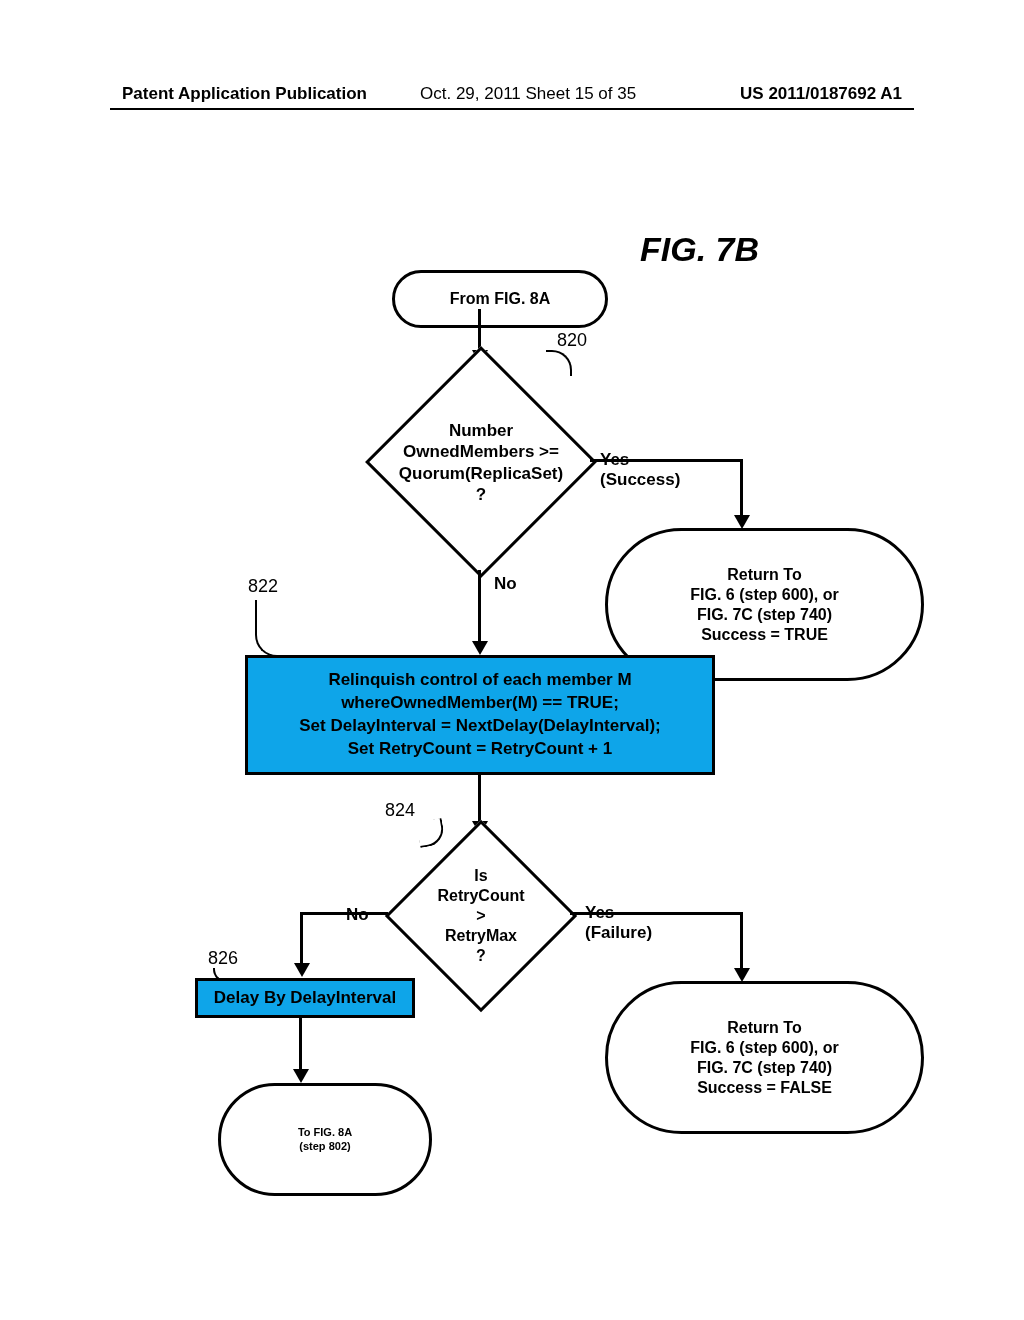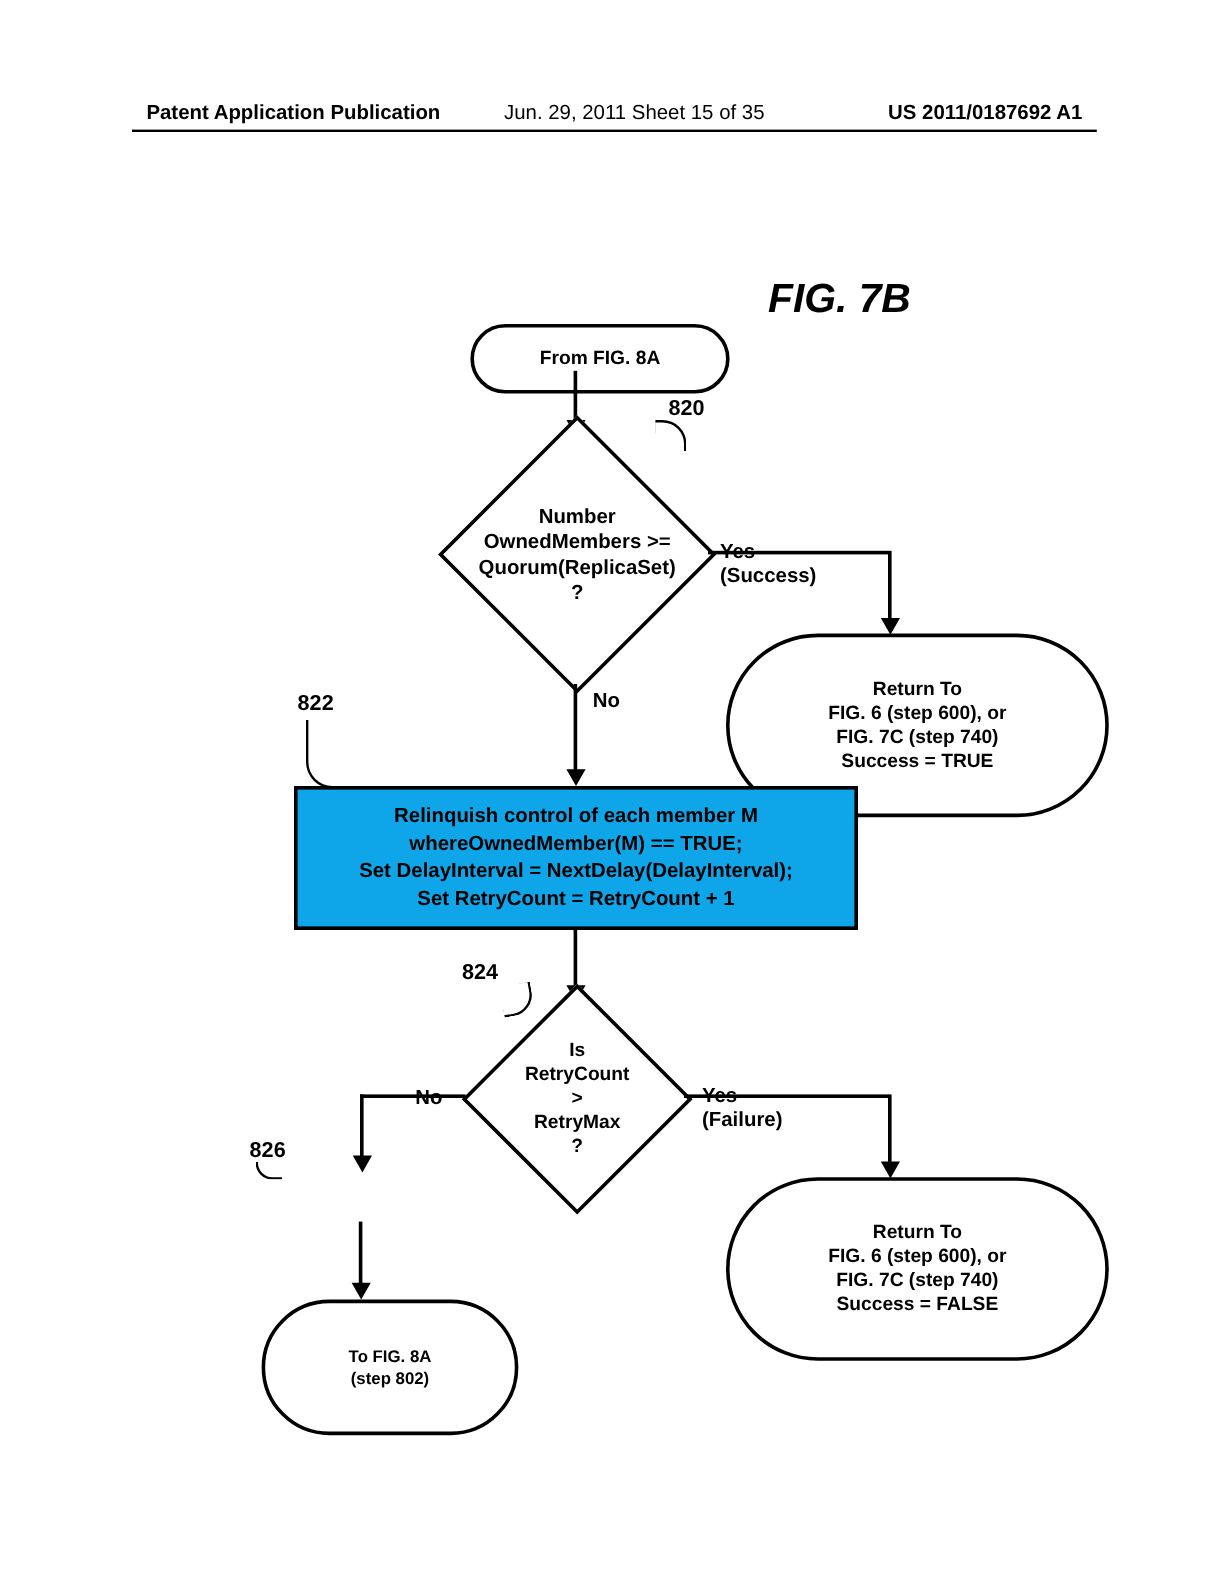--- a/index.html
+++ b/index.html
@@ -97,21 +97,21 @@
     padding: 10px;
     box-sizing: border-box;
   }
   .label {
     position: absolute;
     font-weight: bold;
     font-size: 17px;
   }
   .ref-label {
     position: absolute;
-    font-weight: bold;
+    font-weight: normal;
     font-size: 18px;
   }
   .arrow {
     position: absolute;
     background: #000;
   }
   .arrow.v { width: 3px; }
   .arrow.h { height: 3px; }
   .arrowhead-down {
     position: absolute;
@@ -130,21 +130,21 @@
     height: 24px;
   }
 </style>
 </head>
 <body>
 
 <div class="page">
 
   <div class="header">
     <span class="left">Patent Application Publication</span>
-    <span class="mid">Jun. 29, 2011  Sheet 15 of 35</span>
+    <span class="mid">Oct. 29, 2011  Sheet 15 of 35</span>
     <span class="right">US 2011/0187692 A1</span>
   </div>
   <div class="hline"></div>
 
   <div class="fig-title">FIG. 7B</div>
 
   <div class="terminal small" style="top:270px; left:392px; width:170px; height:36px;">From FIG. 8A</div>
 
   <div class="arrow v" style="top:309px; left:478px; height:45px;"></div>
   <div class="arrowhead-down" style="top:350px; left:471.5px;"></div>
@@ -208,20 +208,21 @@
 Success = FALSE</div>
 
   <div class="arrow h" style="top:912px; left:300px; width:88px;"></div>
   <div class="arrow v" style="top:912px; left:300px; height:55px;"></div>
   <div class="arrowhead-down" style="top:963px; left:293.5px;"></div>
   <div class="label" style="top:905px; left:346px;">No</div>
 
   <div class="ref-label" style="top:948px; left:208px;">826</div>
   <div style="position:absolute; top:968px; left:213px; width:20px; height:13px; border-left:2px solid #000; border-bottom:2px solid #000; border-bottom-left-radius:14px;"></div>
 
+  <div class="rect" style="top:978px; left:195px; width:220px; height:40px;">Delay By DelayInterval</div>
 
   <div class="arrow v" style="top:1018px; left:299px; height:55px;"></div>
   <div class="arrowhead-down" style="top:1069px; left:292.5px;"></div>
 
-  <div class="terminal big" style="top:1083px; left:218px; width:160px; height:55px; white-space:pre-line; font-size:14px;">To FIG. 8A
+  <div class="terminal big" style="top:1083px; left:218px; width:160px; height:55px; white-space:pre-line; font-size:11px;">To FIG. 8A
 (step 802)</div>
 
 </div>
 
 </body></html>

